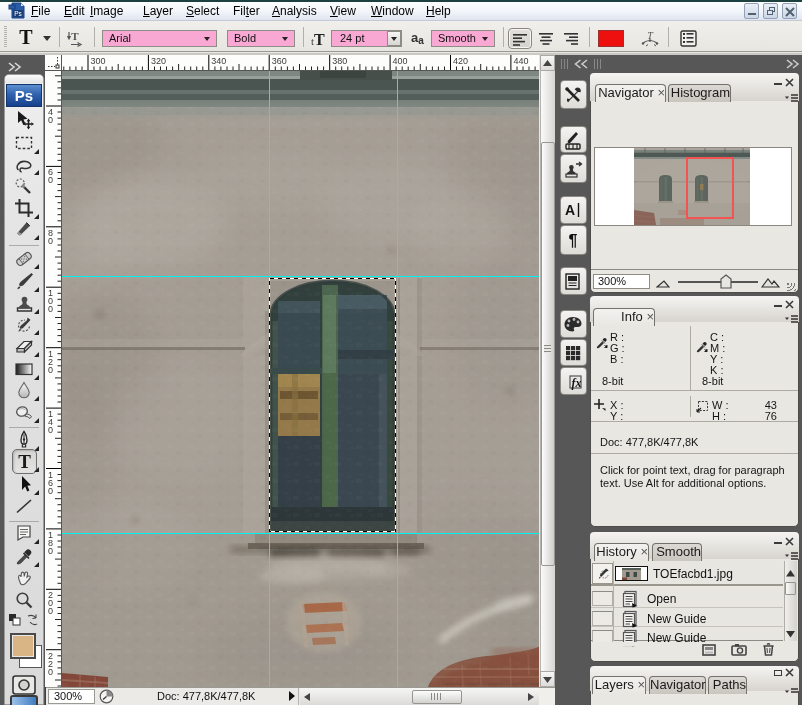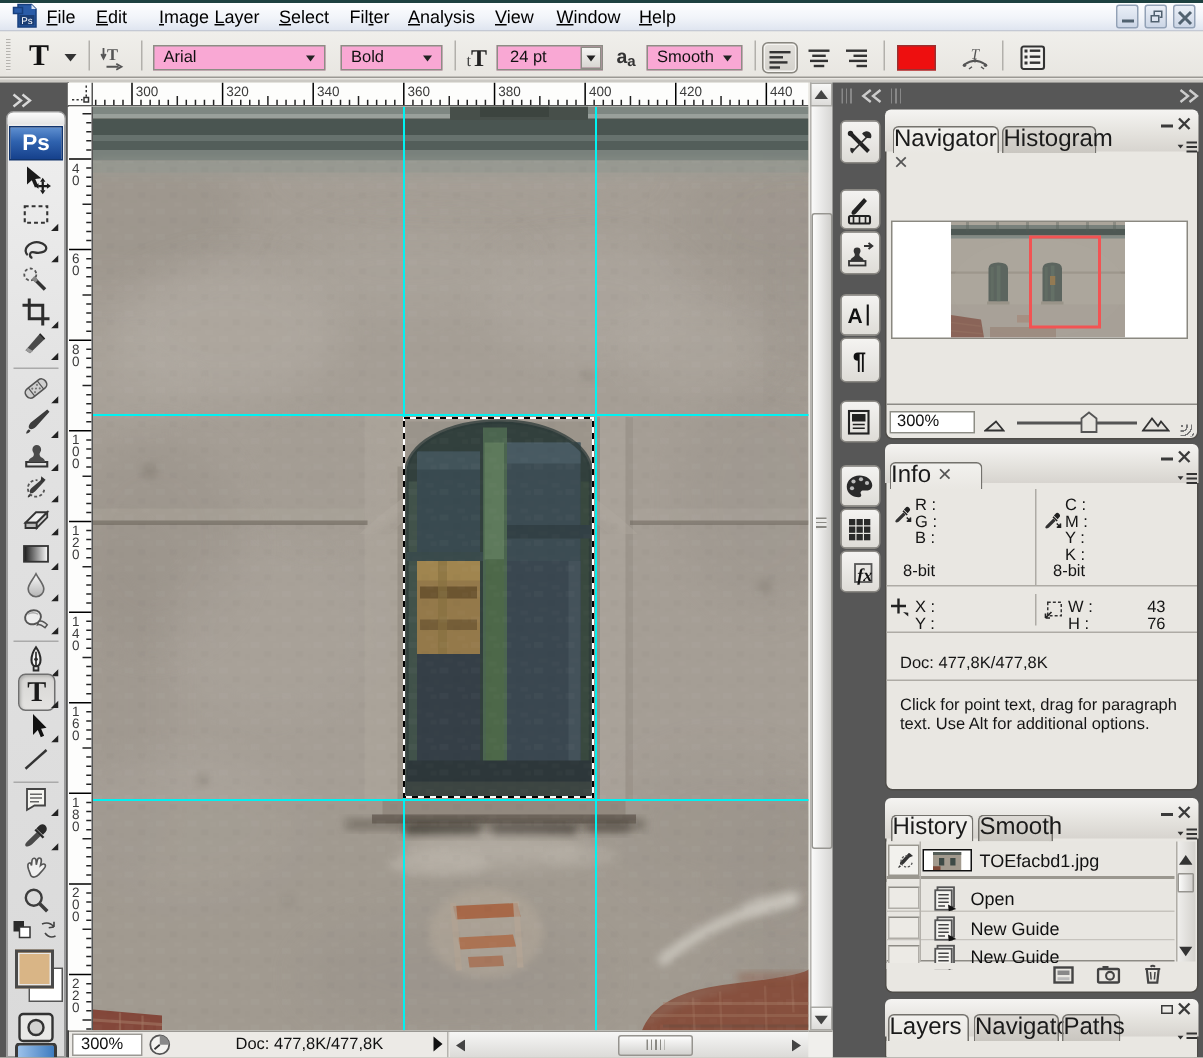--- a/index.html
+++ b/index.html
@@ -1,42 +1,42 @@
 <!DOCTYPE html>
 <html><head><meta charset="utf-8"><style>
 *{margin:0;padding:0;box-sizing:border-box}
 html,body{width:802px;height:705px}
 body{position:relative;font-family:"Liberation Sans",sans-serif;background:#e9e7e2;overflow:hidden}
 .a{position:absolute}
 .sep{position:absolute;top:27px;height:20px;width:1px;background:#b2b0ab}
 .combo{position:absolute;top:30px;height:17px;background:#f9a8d4;border:1px solid #8d8d85;font-size:11px;color:#111;line-height:15px;padding-left:6px}
 .car{position:absolute;right:6px;top:6px;width:0;height:0;border-left:3.5px solid transparent;border-right:3.5px solid transparent;border-top:4px solid #222}
 .mi{position:absolute;top:4px;font-size:12px;color:#000}
-.tab{position:absolute;height:18px;border:1px solid #74726d;border-bottom:none;border-radius:4px 4px 0 0;font-size:16px;color:#1a1a1a;text-align:left;line-height:16px;background:linear-gradient(#dcd9d4,#c9c6c0)}
+.tab{position:absolute;height:18px;border:1px solid #74726d;border-bottom:none;border-radius:4px 4px 0 0;font-size:13px;color:#1a1a1a;text-align:right;line-height:16px;background:linear-gradient(#dcd9d4,#c9c6c0)}
 .tab.on{background:linear-gradient(#f2f1ee,#e9e7e2)}
 .pnl{position:absolute;left:590px;width:209px;background:#e9e7e2;border:1px solid #4e4c48;border-radius:5px}
 .phead{position:absolute;left:0;top:0;width:100%;border-radius:4px 4px 0 0;background:linear-gradient(#f5f4f2 0%,#e3e1dc 60%,#d7d4cf 100%)}
 .mm{position:absolute;width:8px;height:2px;background:#3a3a3a}
 .it{font-size:11px;color:#151515;position:absolute}
 .hrow{position:absolute;left:591px;width:192px;border-bottom:1px solid #c6c3bd;background:#e8e6e1}
 .tbtn{position:absolute;border:1px solid #8b8984;border-radius:4px;background:linear-gradient(#f4f3f1,#dedcd7)}
 </style></head><body>
 
 <div class="a" style="left:0;top:0;width:802px;height:2px;background:#1d4140"></div>
 <div class="a" style="left:0;top:2px;width:802px;height:19px;background:linear-gradient(#fdfeff 0%,#f1f4f9 55%,#dfe5f0 100%);border-bottom:1px solid #c4c9d4"></div>
 <svg class="a" style="left:8px;top:2px" width="17" height="17" viewBox="0 0 17 17">
 <path d="M4 1 L13 1 L16 4 L16 16 L4 16 Z" fill="#2a5ca8" stroke="#173f7d" stroke-width="1"></path>
 <path d="M13 1 L13 4 L16 4 Z" fill="#dce7f5"></path>
 <rect x="1" y="3" width="6" height="4" fill="#2a5ca8" stroke="#173f7d" stroke-width="1"></rect>
 <rect x="5" y="8" width="10" height="7" fill="#1b3e75"></rect>
 <text x="10" y="14" font-size="6.5" fill="#fff" text-anchor="middle" font-family="Liberation Sans">Ps</text>
   </svg>
 <div class="mi" style="left:31px"><u>F</u>ile</div>
 <div class="mi" style="left:64px"><u>E</u>dit</div>
-<div class="mi" style="left:106px"><u>I</u>mage</div>
+<div class="mi" style="left:90px"><u>I</u>mage</div>
 <div class="mi" style="left:143px"><u>L</u>ayer</div>
 <div class="mi" style="left:186px"><u>S</u>elect</div>
 <div class="mi" style="left:233px">Fil<u>t</u>er</div>
 <div class="mi" style="left:272px"><u>A</u>nalysis</div>
 <div class="mi" style="left:330px"><u>V</u>iew</div>
 <div class="mi" style="left:371px"><u>W</u>indow</div>
 <div class="mi" style="left:426px"><u>H</u>elp</div>
 <div class="a" style="left:744px;top:3px;width:15px;height:16px;background:linear-gradient(#eaeff7,#ccd6e6);border:1px solid #92a1b6;border-radius:2px">
     <div class="a" style="left:3px;top:9px;width:8px;height:2px;background:#50616f"></div>
   </div>

